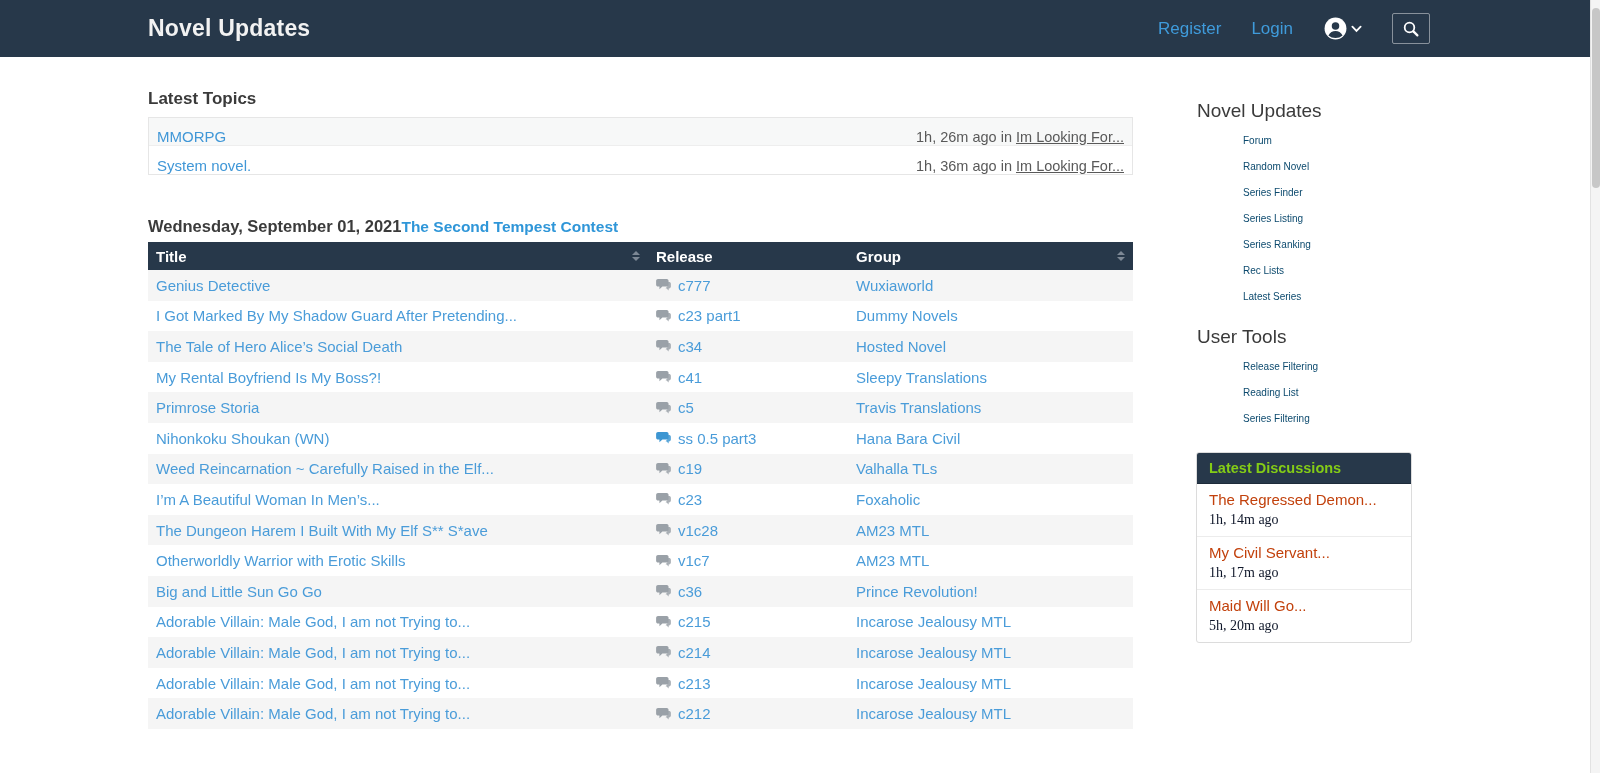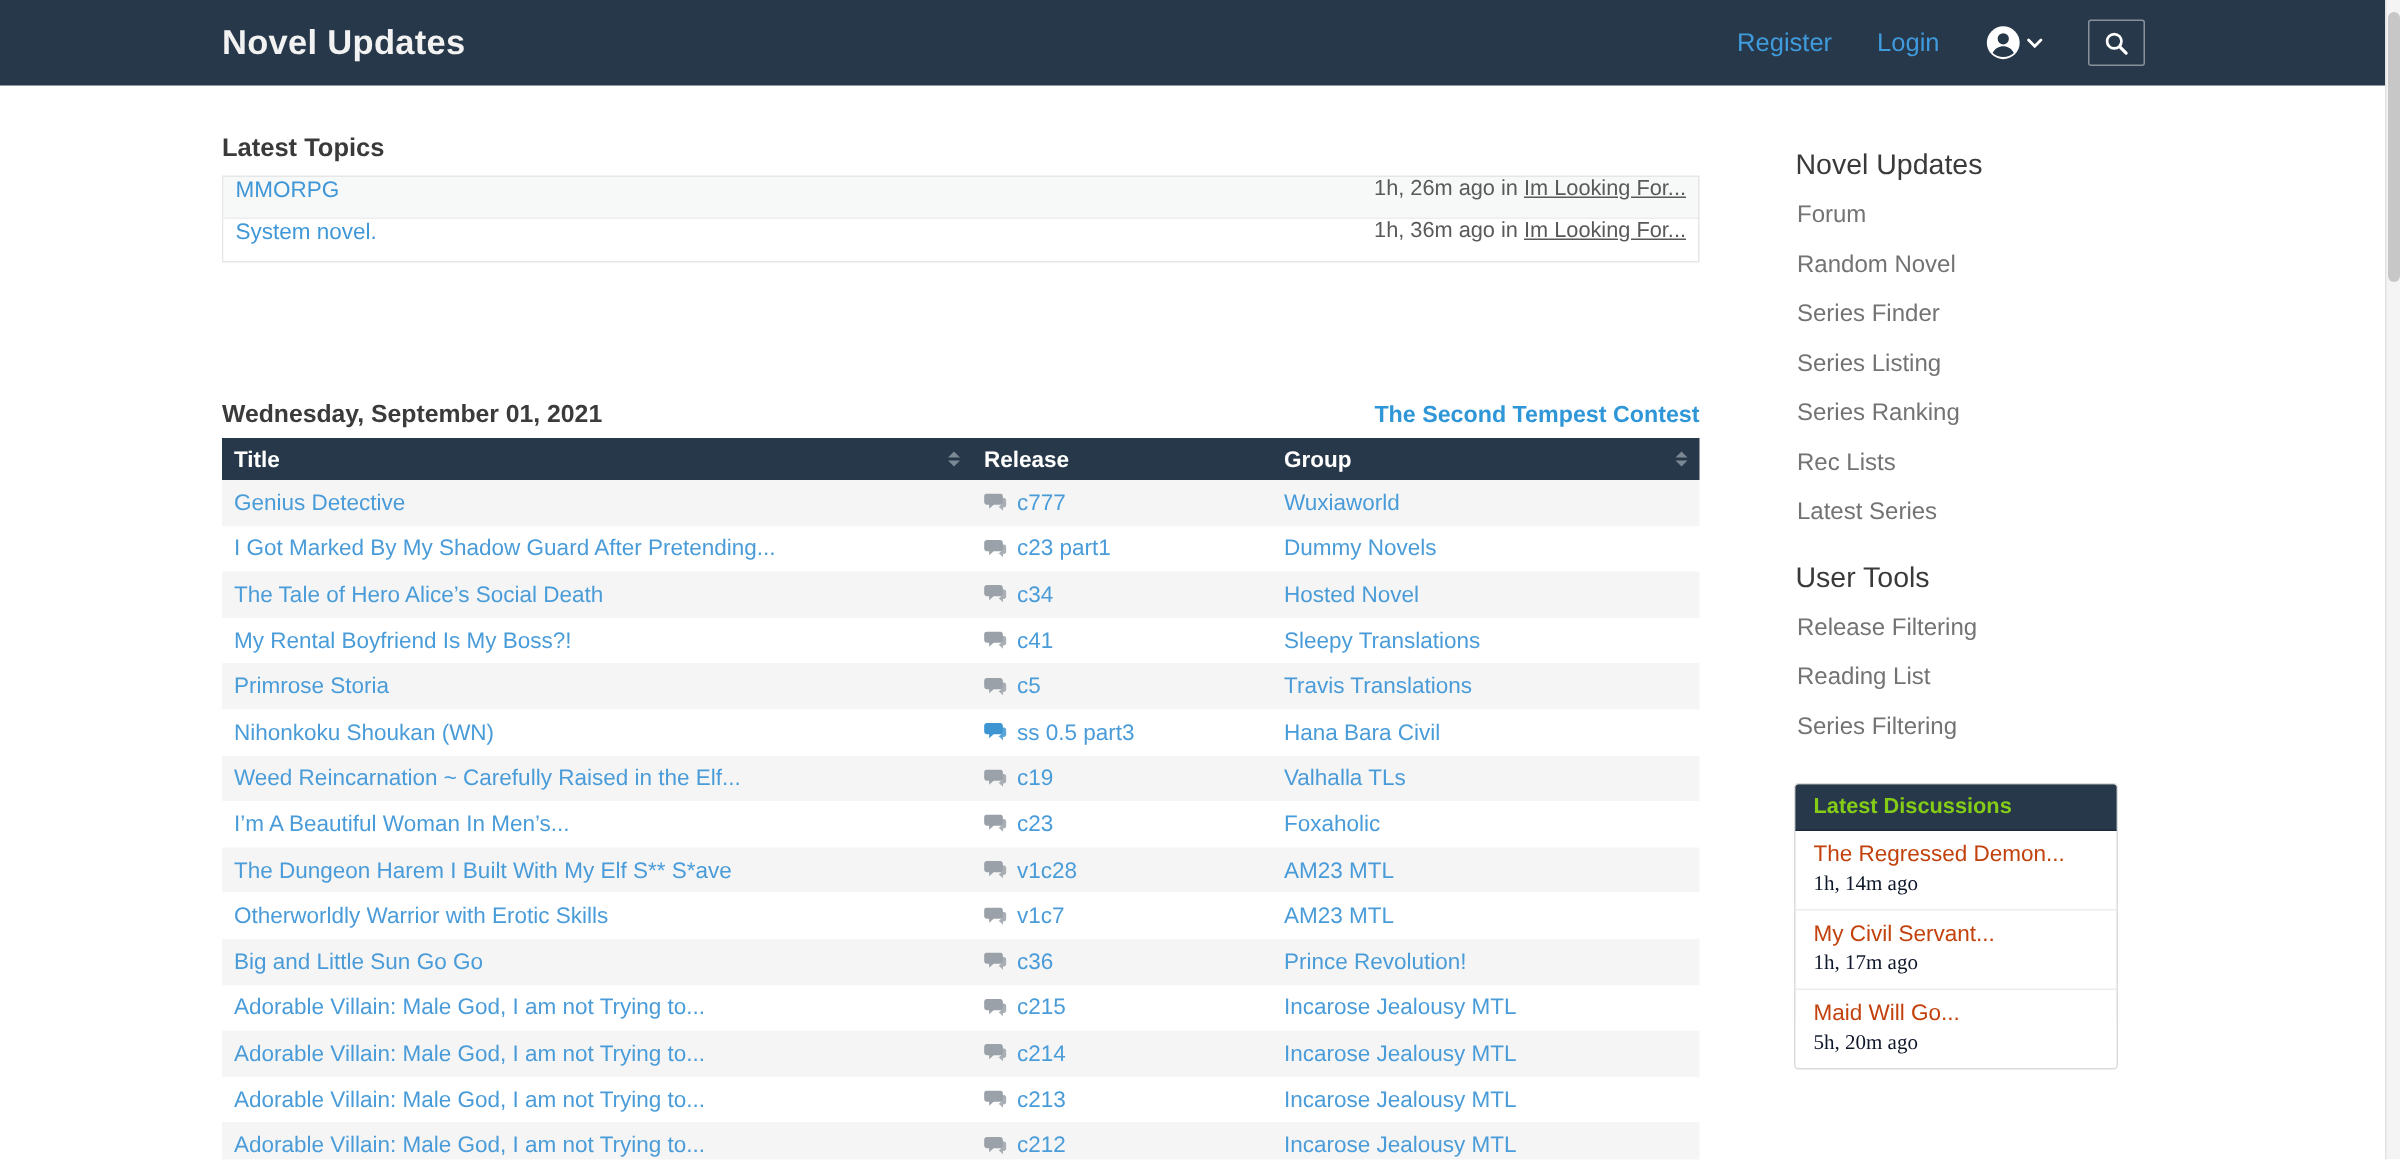--- a/index.html
+++ b/index.html
@@ -47,30 +47,30 @@
 
   
   .main { position:absolute; top:57px; left:148px; width:985px; }
 
   .section-heading {
     margin-top:32px; font-size:17px; font-weight:bold; color:#3a3a3a;
   }
   .topics-box { margin-top:8px; border:1px solid #e6e6e6; }
   .topic-row {
     height:28px; padding:0 8px;
-    display:flex; align-items:flex-start; justify-content:space-between;
+    display:flex; align-items:flex-end; justify-content:space-between;
     background:#fff;
   }
   .topic-row:first-child { background:#f7f8f8; border-bottom:1px solid #eee; }
   .topic-link { color:#4097d7; font-size:15px; }
   .topic-meta { color:#595959; font-size:14.5px; }
   .meta-link { color:#595959; text-decoration:underline; }
 
   .date-row {
-    margin-top:92px; display:flex; justify-content:space-between; align-items:baseline;
+    margin-top:42px; display:flex; justify-content:flex-start; align-items:baseline;
   }
   .date-heading { font-size:16.5px; font-weight:bold; color:#3b3b3b; }
   .contest-link { font-size:15.5px; font-weight:bold; color:#2f96d8; }
 
   
   .table { margin-top:6px; }
   .thead {
     display:grid; grid-template-columns:500px 200px 285px;
     background:#27384a; height:28px;
   }
@@ -95,21 +95,21 @@
   .td-release { display:flex; align-items:center; gap:7px; }
   .cicon { color:#9aa1a8; display:inline-flex; }
   .cicon[data-variant="blue"] { color:#3d96d2; }
 
   
   .sidebar { position:absolute; top:57px; left:1196px; width:216px; }
   .side-heading { font-size:19px; font-weight:400; color:#3a3a3a; margin:0 0 5px 1px; }
   .side-heading.first { margin-top:43px; }
   .side-heading.tools { margin-top:17px; }
   .side-link {
-    display:block; color:#737373; font-size:16px; padding:7.5px 0 7.5px 2px;
+    display:block; color:#0c4a6e; font-size:10px; padding:7.5px 0 7.5px 2px;margin-left:45px;
   }
   .panel {
     margin-top:21px; border:1px solid #dcdcdc; border-radius:3px;
     background:#fff; overflow:hidden;
   }
   .panel-header {
     background:#27384a; color:#84cc16; font-weight:bold; font-size:14.5px;
     padding:7px 12px; border:1px solid #1d2b3a; margin:-1px -1px 0;
   }
   .disc-item { padding:7px 12px 8px; }

